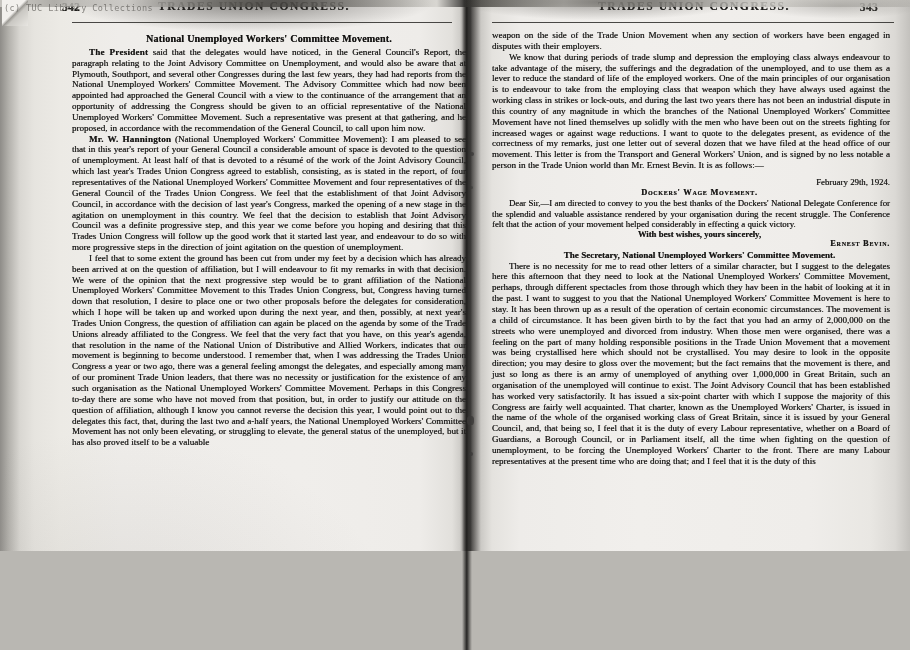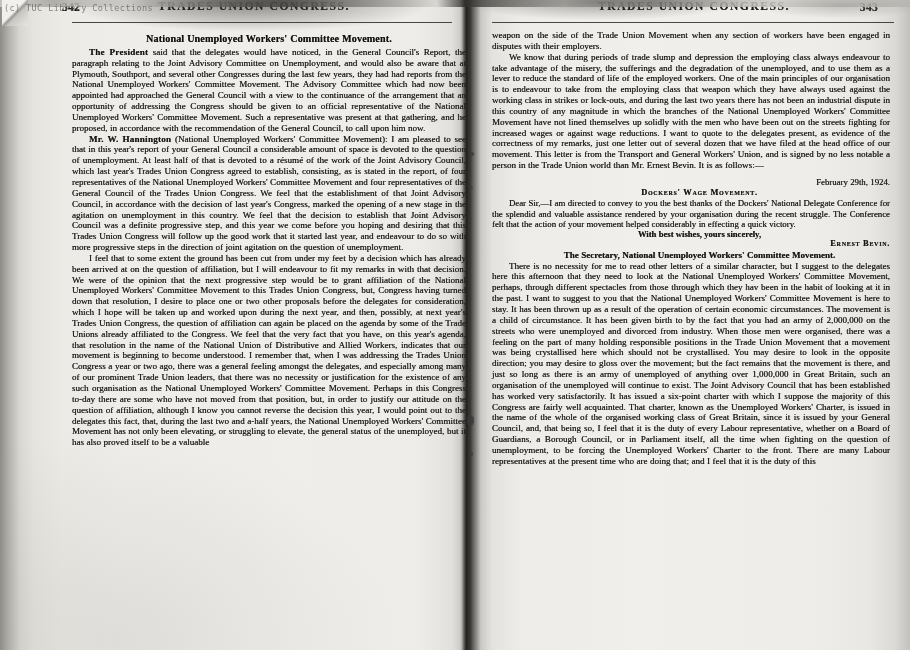--- a/index.html
+++ b/index.html
@@ -3,21 +3,21 @@
 <meta charset="utf-8">
 <title>Trades Union Congress 342-343</title>
 <style>
   html,body{margin:0;padding:0;}
   body{
     width:910px;height:650px;overflow:hidden;
     background:#b9b7b2;
     font-family:"Liberation Serif", serif;
   }
   #scan{
-    position:relative;width:910px;height:650px;
+    position:relative;width:910px;height:551px;
     background:
       linear-gradient(90deg,#8e8c88 0px,#b4b2ad 9px,#d9d7d2 20px,#e6e4df 34px,#eceae5 60px,#efedea 120px,#f0eeeb 300px,#eeece9 420px,#e2e0dc 452px,#cfcdc9 460px,#6d6b68 466px,#3c3b39 470px,#6f6d6a 474px,#cbc9c5 481px,#e4e2de 492px,#eeece9 520px,#f1efec 640px,#efedea 810px,#e9e7e3 870px,#dbd9d5 895px,#c3c1bd 910px);
     box-sizing:border-box;
   }
   
   #scan:before{
     content:"";position:absolute;inset:0;pointer-events:none;
     background:
       radial-gradient(ellipse 260px 40px at 250px 4px, rgba(60,58,55,.55), rgba(60,58,55,0) 70%),
       radial-gradient(ellipse 200px 26px at 600px 2px, rgba(70,68,64,.45), rgba(70,68,64,0) 70%),

